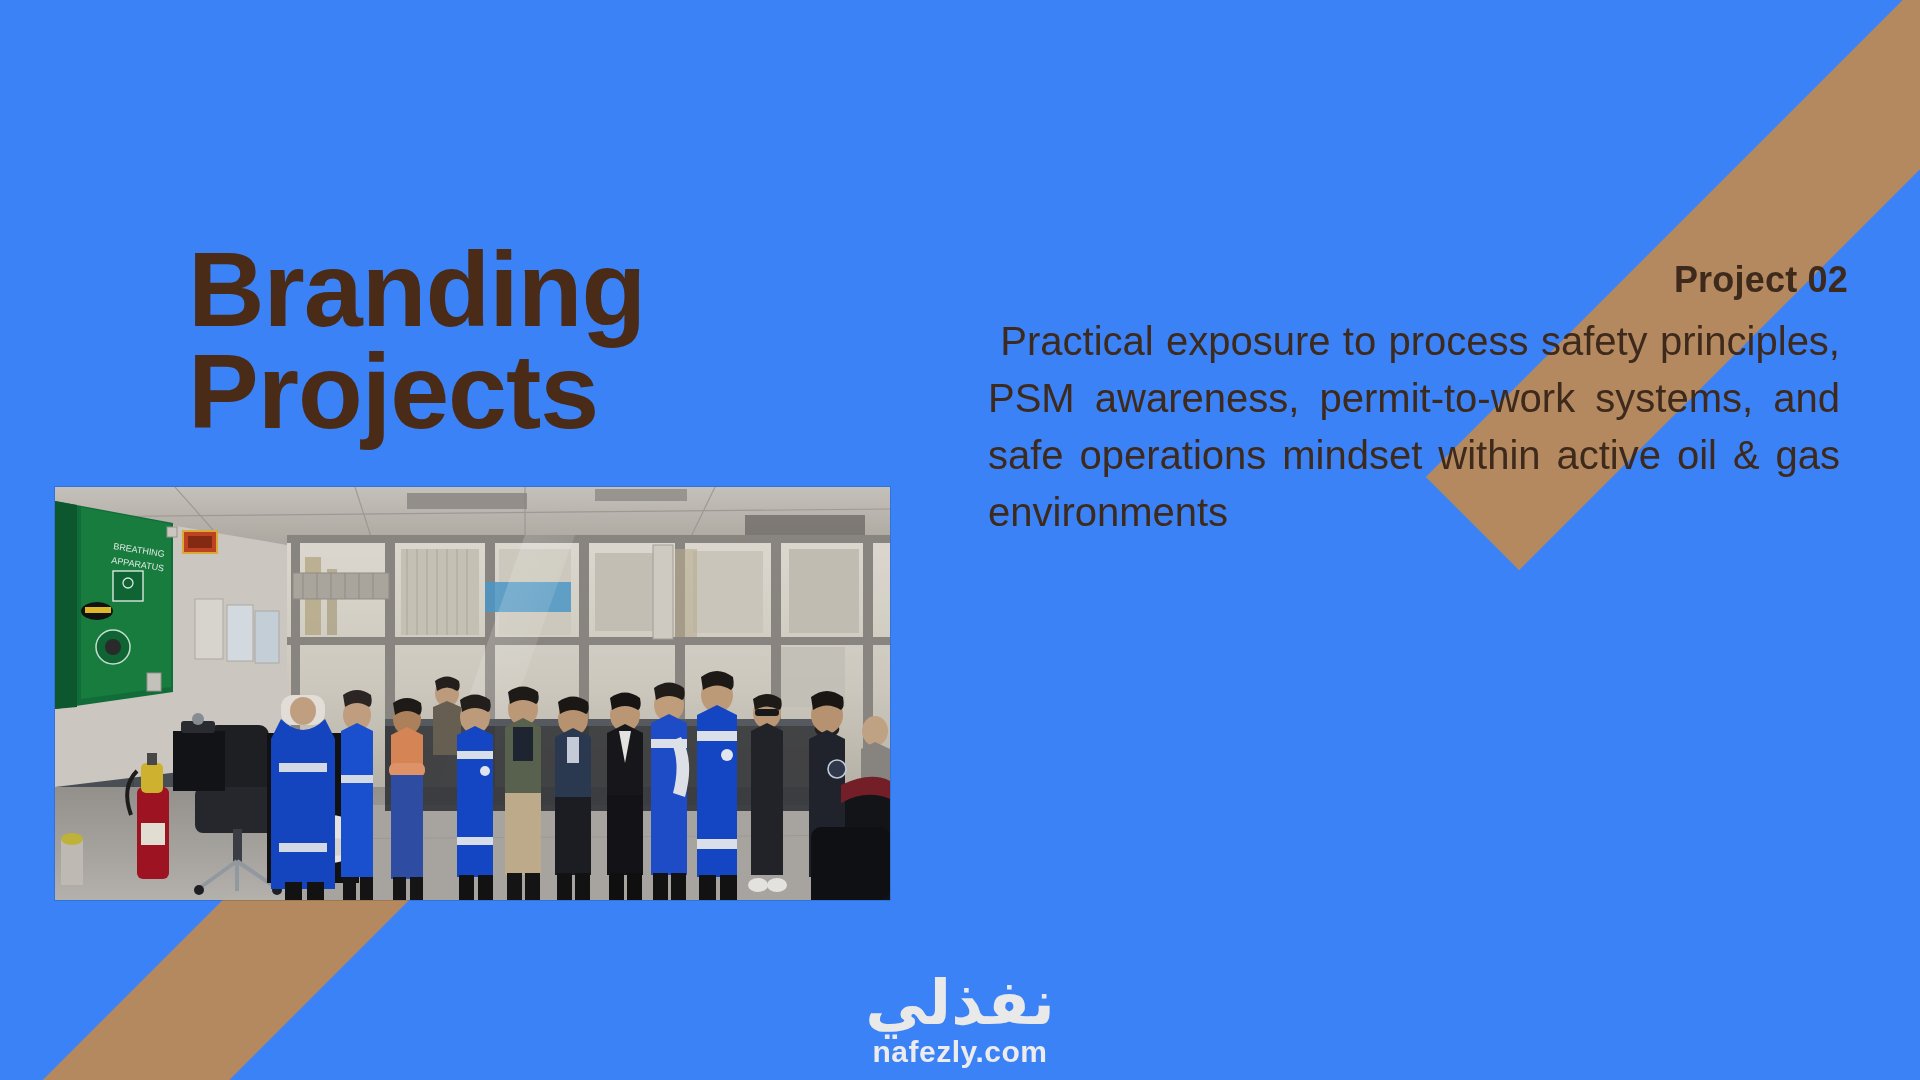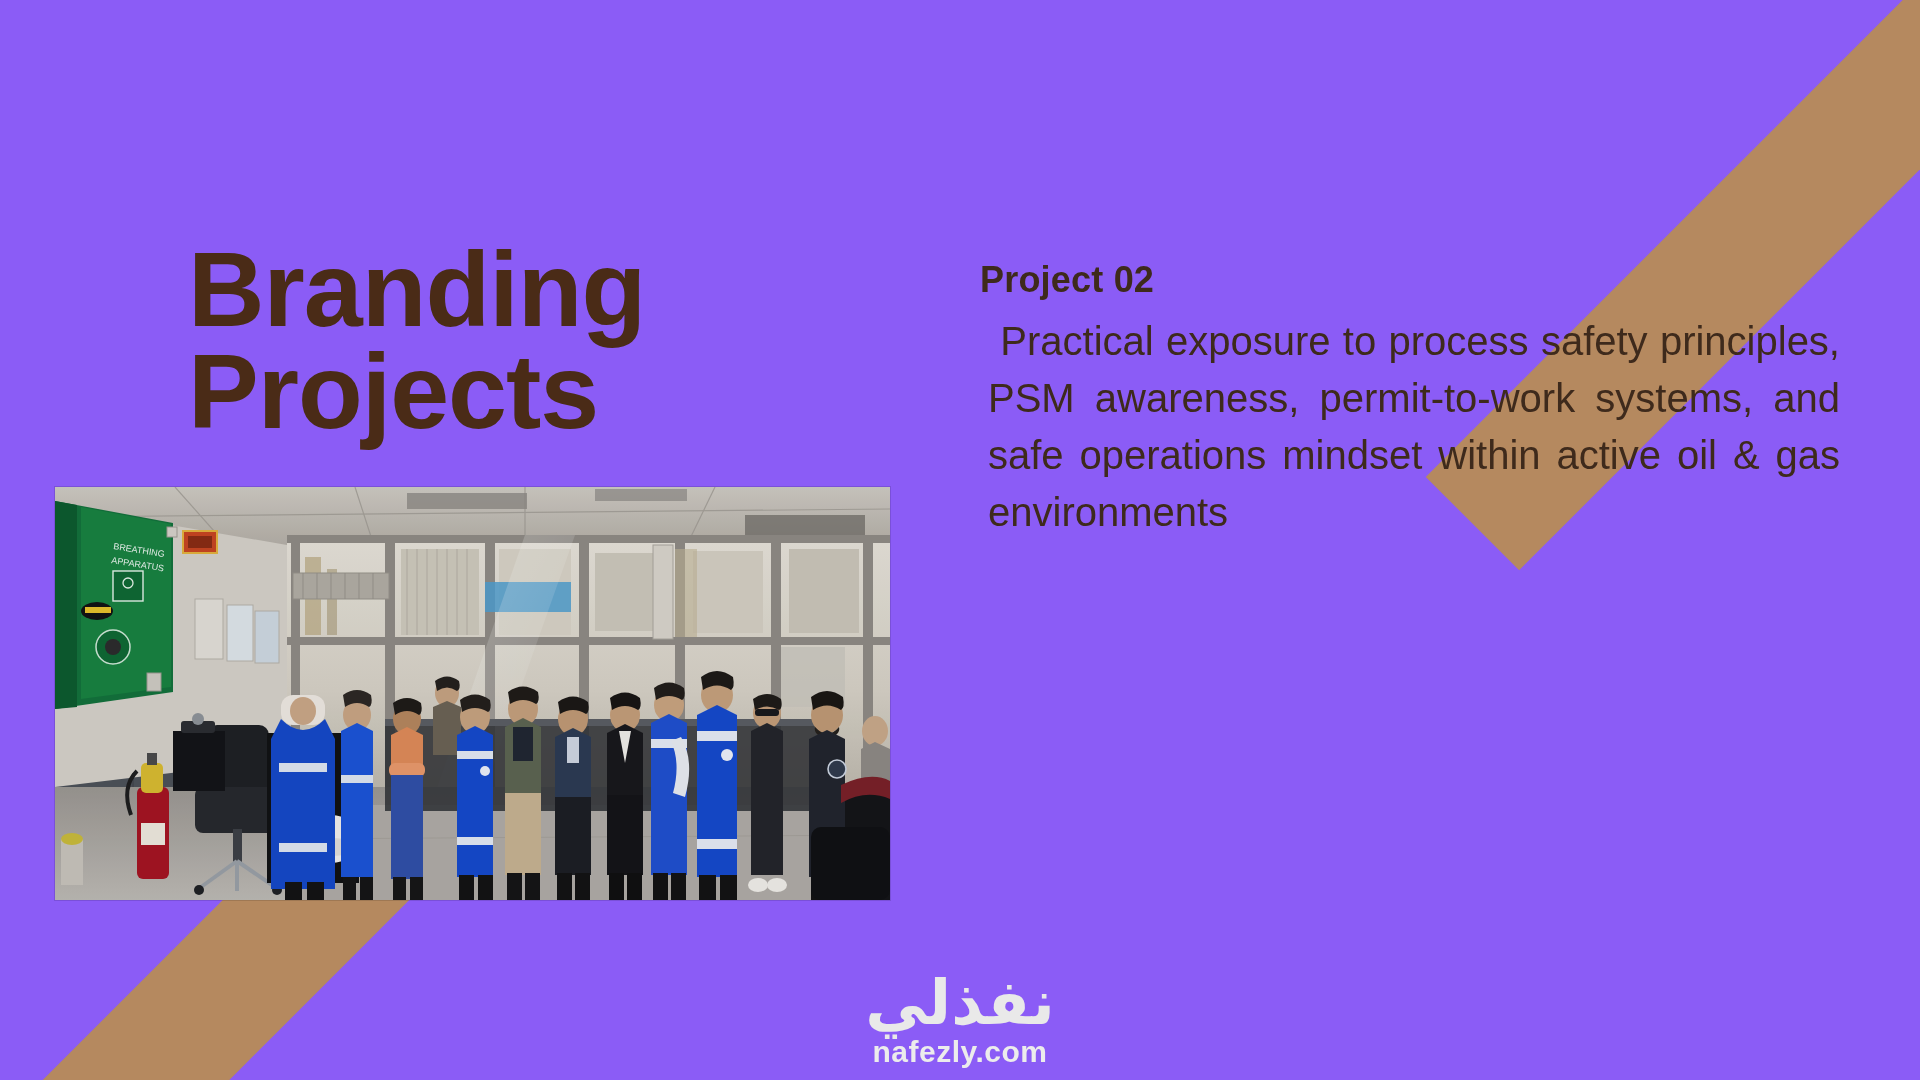--- a/index.html
+++ b/index.html
@@ -4,21 +4,21 @@
 <style>
   html, body {
     margin: 0;
     padding: 0;
     background: #ffffff;
   }
   #slide {
     position: relative;
     width: 1920px;
     height: 1080px;
-    background: #8b5cf6;
+    background: #3b82f6;
     overflow: hidden;
     font-family: "Liberation Sans", "DejaVu Sans", sans-serif;
   }
 
   
   .band {
     position: absolute;
     background: #b5895f;
     pointer-events: none;
   }
@@ -73,20 +73,21 @@
     top: 258px;
     width: 868px;
     color: #3e2a1c;
   }
   #project-label {
     font-size: 36px;
     font-weight: 700;
     letter-spacing: 0.2px;
     margin: 0 0 12px 0;
     line-height: 1.2;
+    text-align: right;
   }
   #project-title {
     font-size: 40px;
     font-weight: 400;
     text-align: justify;
     text-align-last: left;
     line-height: 1.42;
     margin: 0 0 8px 0;
     color: #3e2a1c;
   }

